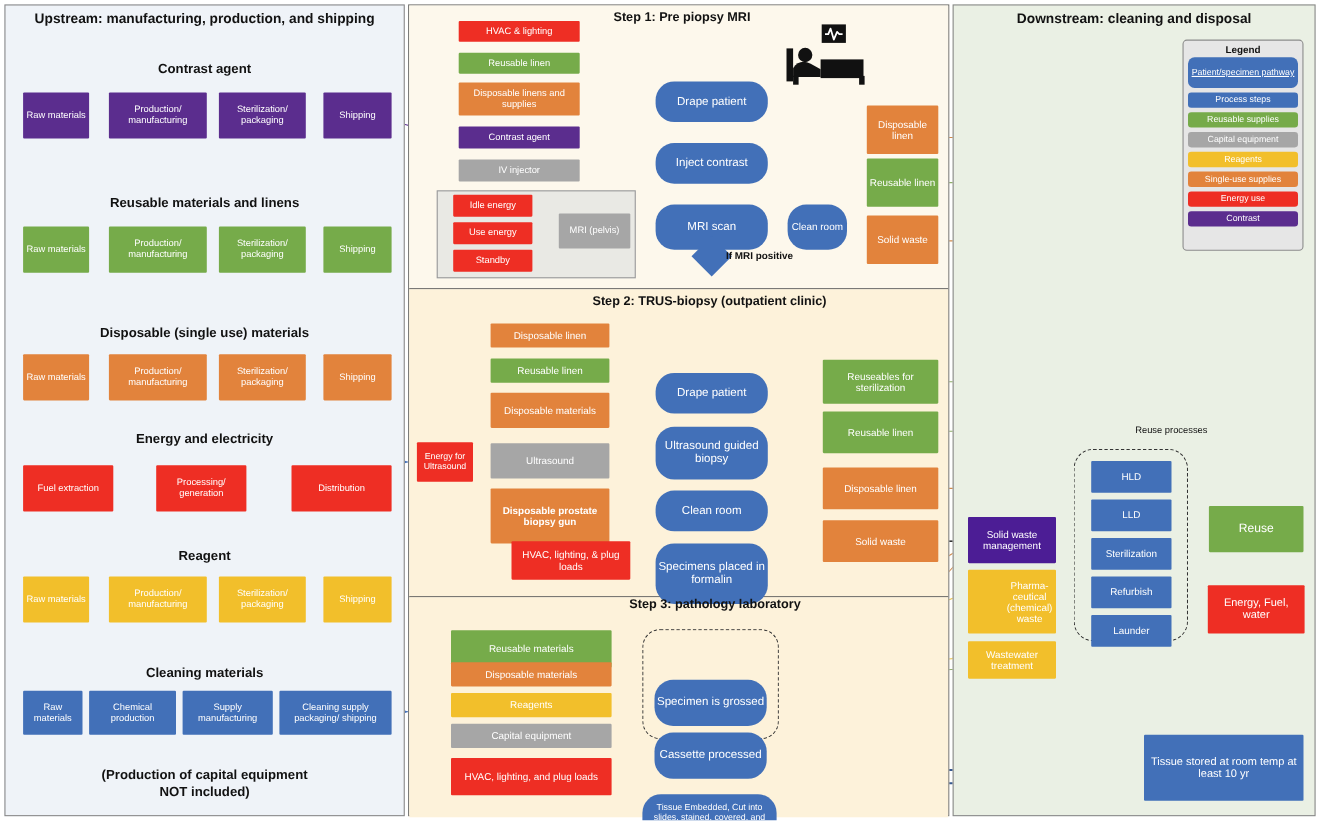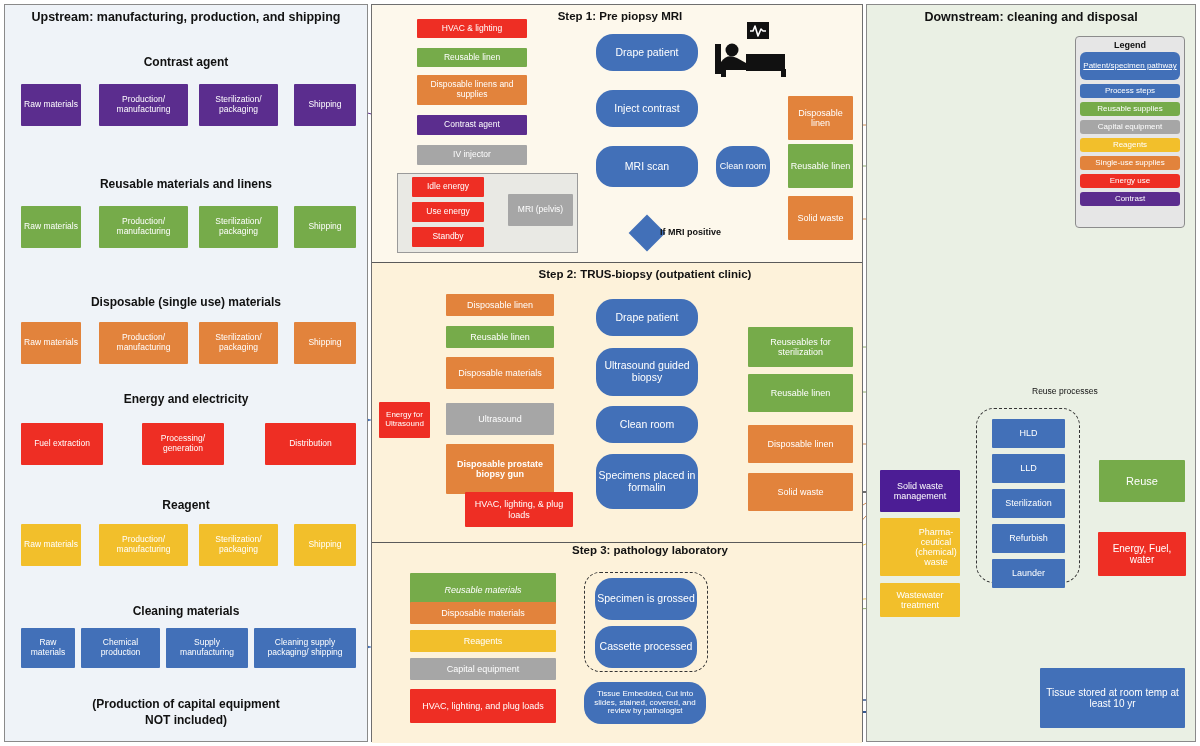--- a/index.html
+++ b/index.html
@@ -12,21 +12,21 @@
   #step1{position:absolute;left:0;top:0;width:100%;height:258px;background:#fdf8ec;border-bottom:1.5px solid #5a5a5a;box-sizing:border-box;}
   #step2{position:absolute;left:0;top:258px;width:100%;height:280px;background:#fdf2da;border-bottom:1.5px solid #5a5a5a;box-sizing:border-box;}
   #step3{position:absolute;left:0;top:538px;width:100%;height:200px;background:#fdf2da;box-sizing:border-box;}
   #downstream-panel{left:866px;top:4px;width:330px;height:738px;background:#eaf0e4;border:1px solid #8a8a8a;}
 
   .panel-title{position:absolute;text-align:center;font-weight:bold;color:#121212;}
 
   .node{position:absolute;box-sizing:border-box;display:flex;align-items:center;
         justify-content:center;text-align:center;color:#ffffff;line-height:1.12;
         padding:1px 2px;overflow:hidden;}
-  .round{border-radius:17px;}
+  .round{border-radius:17px;margin-top:40px;}
   .sq{border-radius:1px;}
 
   .grp-title{position:absolute;text-align:center;font-weight:bold;color:#111;}
 
   .c-purple{background:#5b2d8e;}
   .c-green{background:#76ab4a;}
   .c-orange{background:#e2833c;}
   .c-red{background:#ee2e24;}
   .c-yellow{background:#f2bf2b;}
   .c-blue{background:#4270b8;}
@@ -314,21 +314,21 @@
   <div class="node round c-blue" style="left:596px;top:406px;width:102px;height:37px;font-size:10.5px;">Clean room</div>
   <div class="node round c-blue" style="left:596px;top:454px;width:102px;height:55px;font-size:10.5px;">Specimens placed in formalin</div>
 
   <div class="node sq c-green" style="left:748px;top:327px;width:105px;height:40px;font-size:9px;">Reuseables for sterilization</div>
   <div class="node sq c-green" style="left:748px;top:374px;width:105px;height:38px;font-size:9px;">Reusable linen</div>
   <div class="node sq c-orange" style="left:748px;top:425px;width:105px;height:38px;font-size:9px;">Disposable linen</div>
   <div class="node sq c-orange" style="left:748px;top:473px;width:105px;height:38px;font-size:9px;">Solid waste</div>
 
   <div class="panel-title" style="left:500px;top:544px;width:300px;font-size:11.5px;">Step 3: pathology laboratory</div>
 
-  <div class="node sq c-green" style="left:410px;top:573px;width:146px;height:34px;font-size:9px;font-style:italic;">Reusable materials</div>
+  <div class="node sq c-green" style="left:410px;top:573px;width:146px;height:34px;font-size:9px;">Reusable materials</div>
   <div class="node sq c-orange" style="left:410px;top:602px;width:146px;height:22px;font-size:9px;">Disposable materials</div>
   <div class="node sq c-yellow" style="left:410px;top:630px;width:146px;height:22px;font-size:9px;">Reagents</div>
   <div class="node sq c-gray" style="left:410px;top:658px;width:146px;height:22px;font-size:9px;">Capital equipment</div>
   <div class="node sq c-red" style="left:410px;top:689px;width:146px;height:34px;font-size:9px;">HVAC, lighting, and plug loads</div>
 
   <div class="dashed-box" style="left:584px;top:572px;width:124px;height:100px;"></div>
   <div class="node round c-blue" style="left:595px;top:578px;width:102px;height:42px;font-size:10.5px;">Specimen is grossed</div>
   <div class="node round c-blue" style="left:595px;top:626px;width:102px;height:42px;font-size:10.5px;">Cassette processed</div>
   <div class="node round c-blue" style="left:584px;top:682px;width:122px;height:42px;font-size:8px;">Tissue Embedded, Cut into slides, stained, covered, and review by pathologist</div>
 

